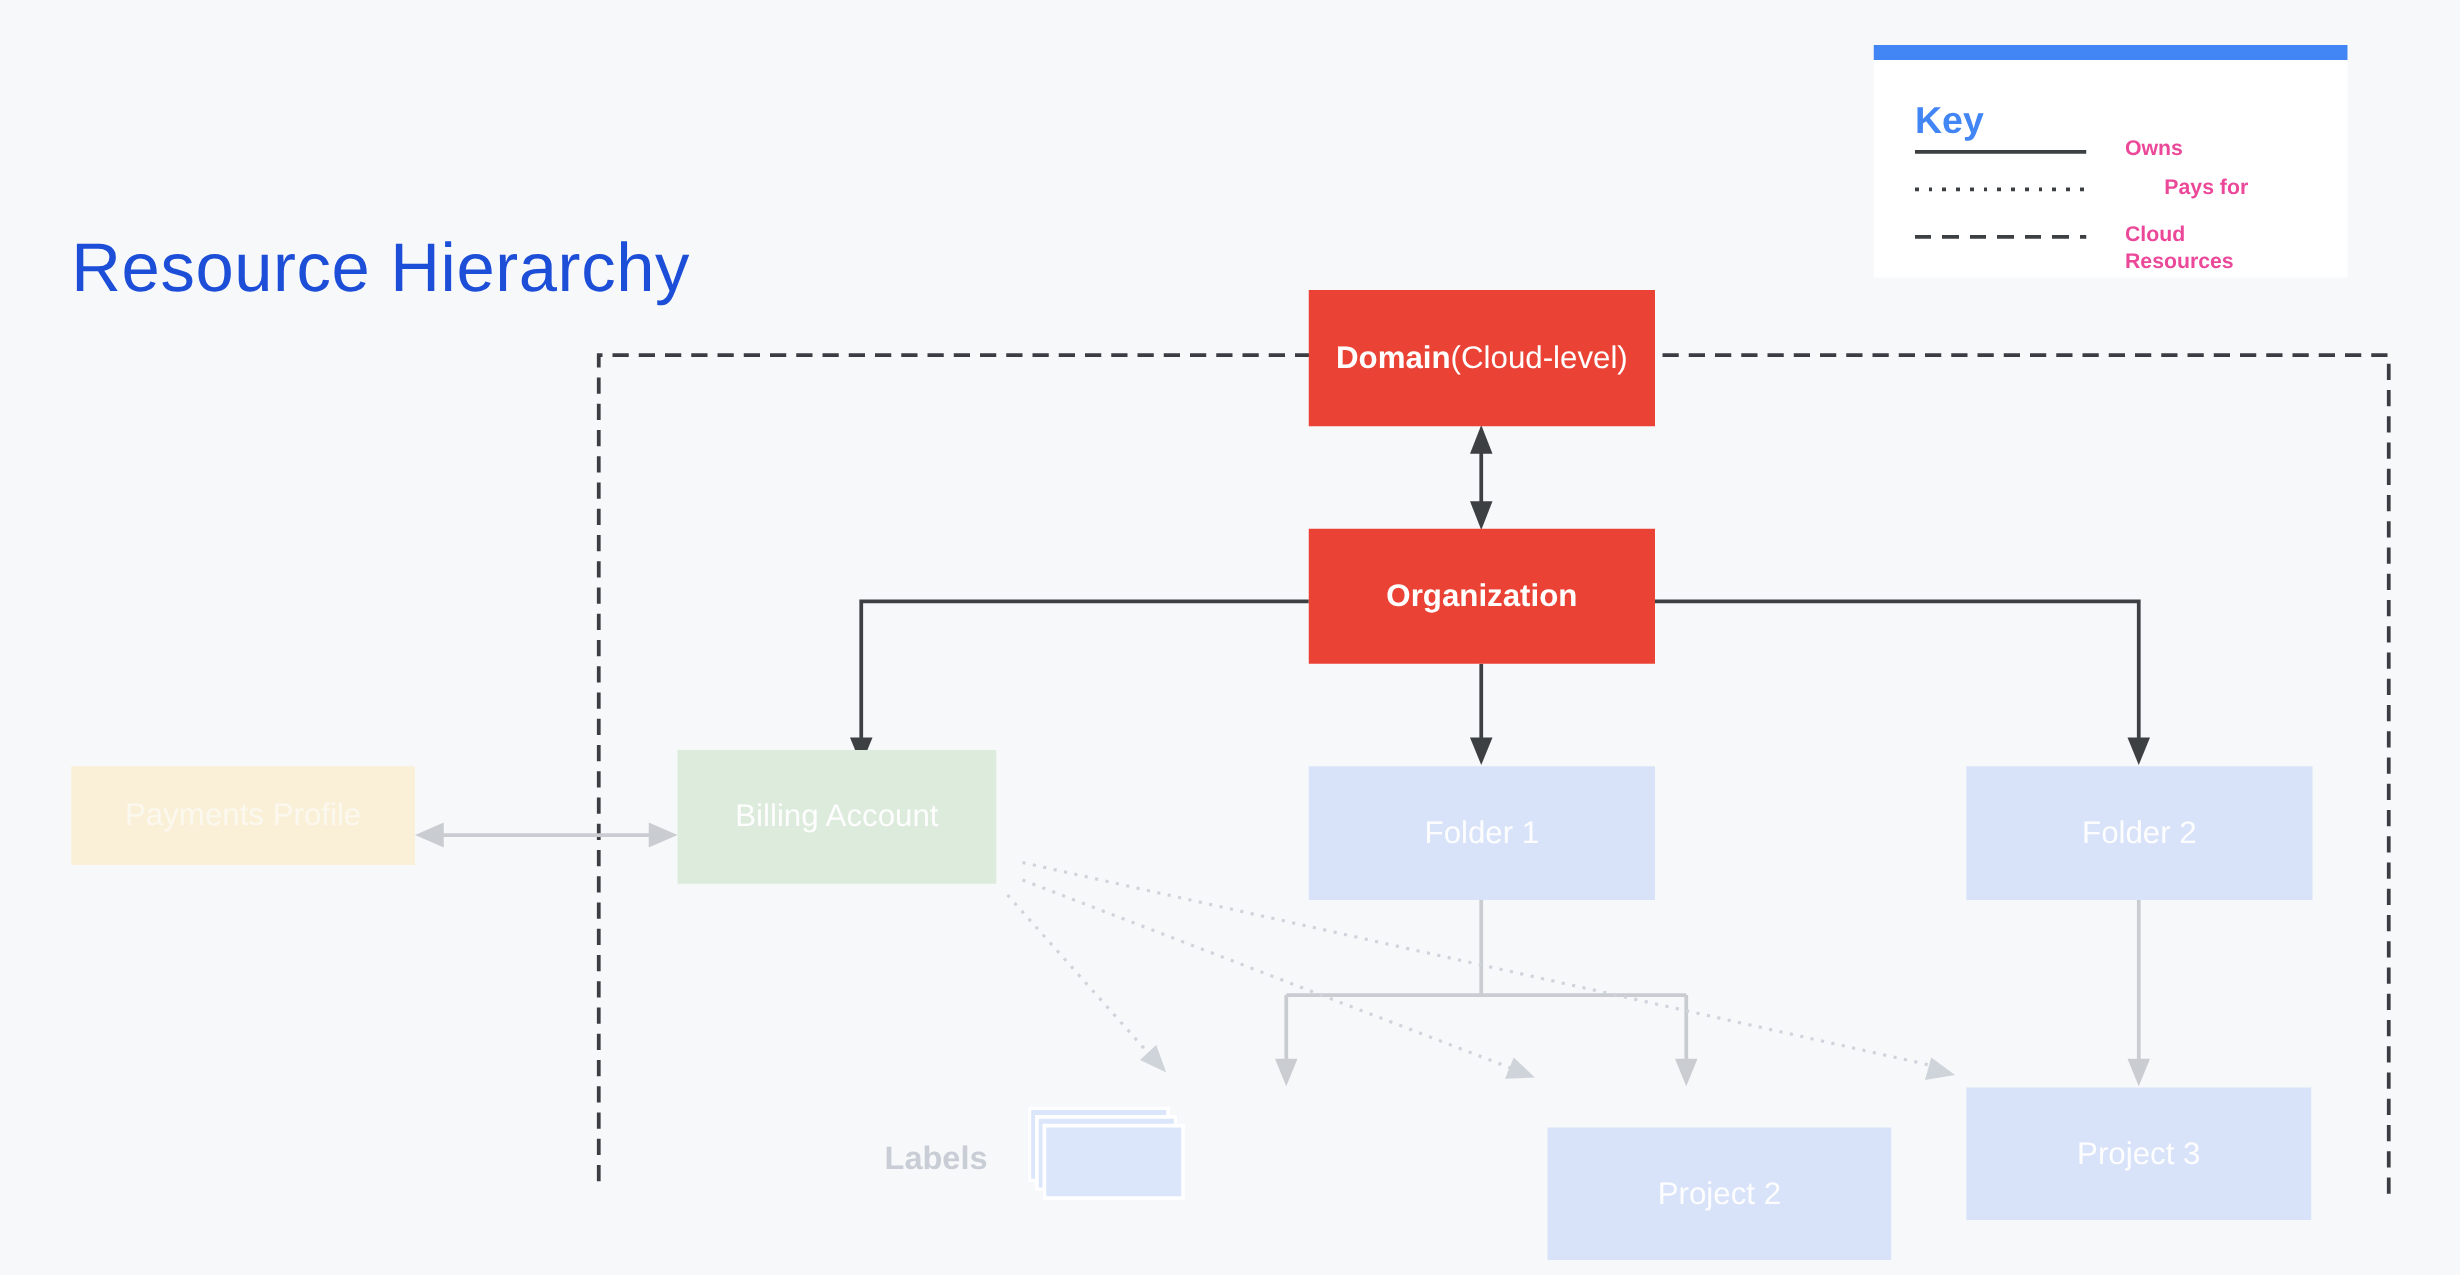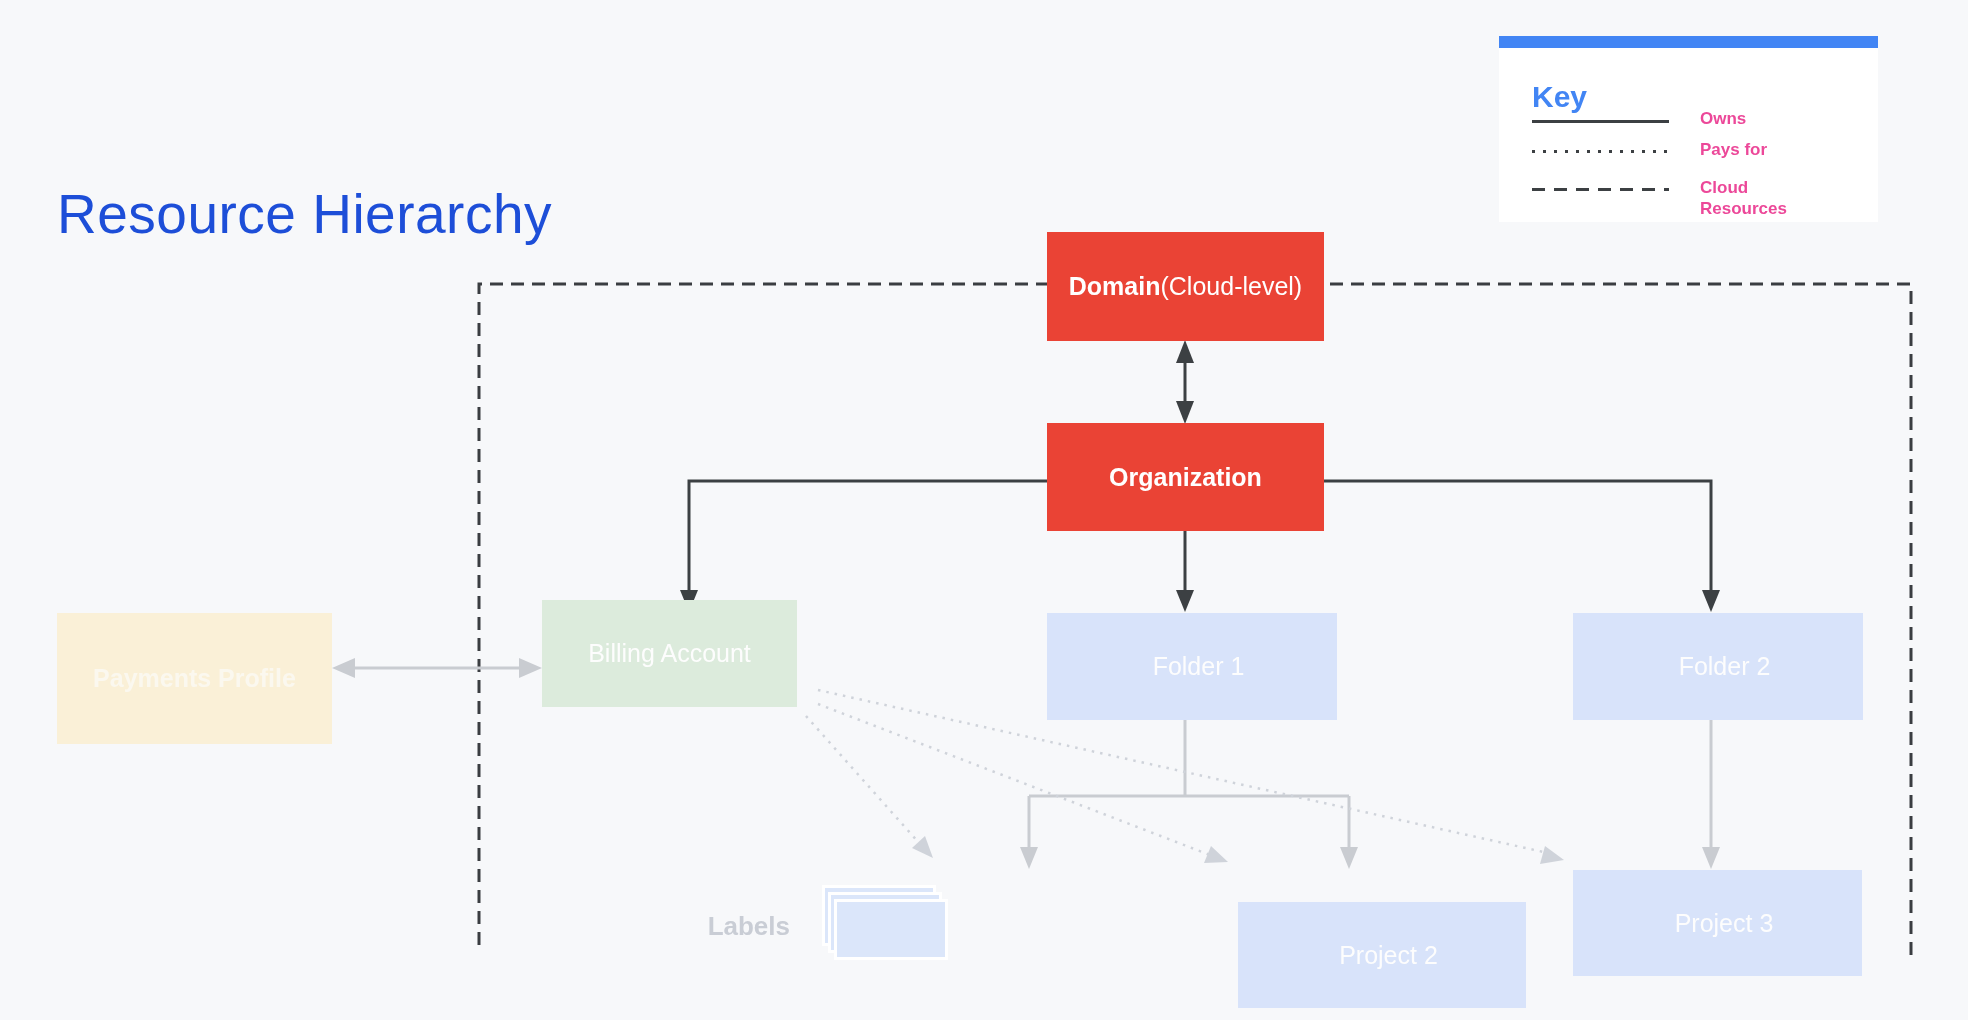--- a/index.html
+++ b/index.html
@@ -11,26 +11,26 @@
     position:absolute;left:57px;top:182px;font-size:55px;font-weight:400;
     color:#1d4ed8;letter-spacing:0.5px;
   }
   
   .node{
     position:absolute;display:flex;align-items:center;justify-content:center;
     font-size:25px;color:#ffffff;text-align:center;white-space:nowrap;
   }
   .node.red{background:#EA4335;font-weight:700;}
   .node.red .suffix{font-weight:400;}
-  .node.blue{background:#D8E3FA;color:#fdfdfd;font-weight:400;padding-left:13px;}
+  .node.blue{background:#D8E3FA;color:#fdfdfd;font-weight:400;}
   .node.green{background:#DCEBDC;color:#fdfdfd;font-weight:400;}
   .node.cream{background:#FAF0D7;color:#fbf8ef;font-weight:400;}
   #node-domain{left:1047px;top:232px;width:277px;height:109px;}
   #node-organization{left:1047px;top:423px;width:277px;height:108px;}
-  #node-payments{left:57px;top:613px;width:275px;height:131px;font-weight:bold;}
+  #node-payments{left:57px;top:613px;width:275px;height:79px;}
   #node-billing{left:542px;top:600px;width:255px;height:107px;}
   #node-folder1{left:1047px;top:613px;width:277px;height:107px;}
   #node-folder2{left:1573px;top:613px;width:277px;height:107px;}
   #node-project1{left:903px;top:870px;width:276px;height:106px;}
   #node-project2{left:1238px;top:870px;width:275px;height:106px;margin-top:32px;}
   #node-project3{left:1573px;top:870px;width:276px;height:106px;}
   
   .labels-caption{
     position:absolute;left:690px;top:911px;width:100px;text-align:right;
     font-size:26px;color:#c9cdd5;font-weight:700;
@@ -55,21 +55,21 @@
   .line-sample.dotted{background:repeating-linear-gradient(90deg,#3c4043 0 3px,transparent 3px 11px);}
   .line-sample.dashed{background:repeating-linear-gradient(90deg,#3c4043 0 13px,transparent 13px 22px);}
   #sample-solid{top:84px;}
   #sample-dotted{top:114px;}
   #sample-dashed{top:152px;}
   .legend-label{
     position:absolute;left:201px;width:130px;font-size:17px;font-weight:700;
     color:#ec4899;line-height:21px;
   }
   #label-owns{top:72px;}
-  #label-pays{top:103px;}
+  #label-pays{top:103px;text-align:center;}
   #label-cloud{top:141px;}
   
   .connectors{position:absolute;left:0;top:0;width:1968px;height:1020px;}
 </style>
 </head>
 <body>
 
 <div class="canvas">
 
   <svg class="connectors" viewBox="0 0 1968 1020" xmlns="http://www.w3.org/2000/svg">

